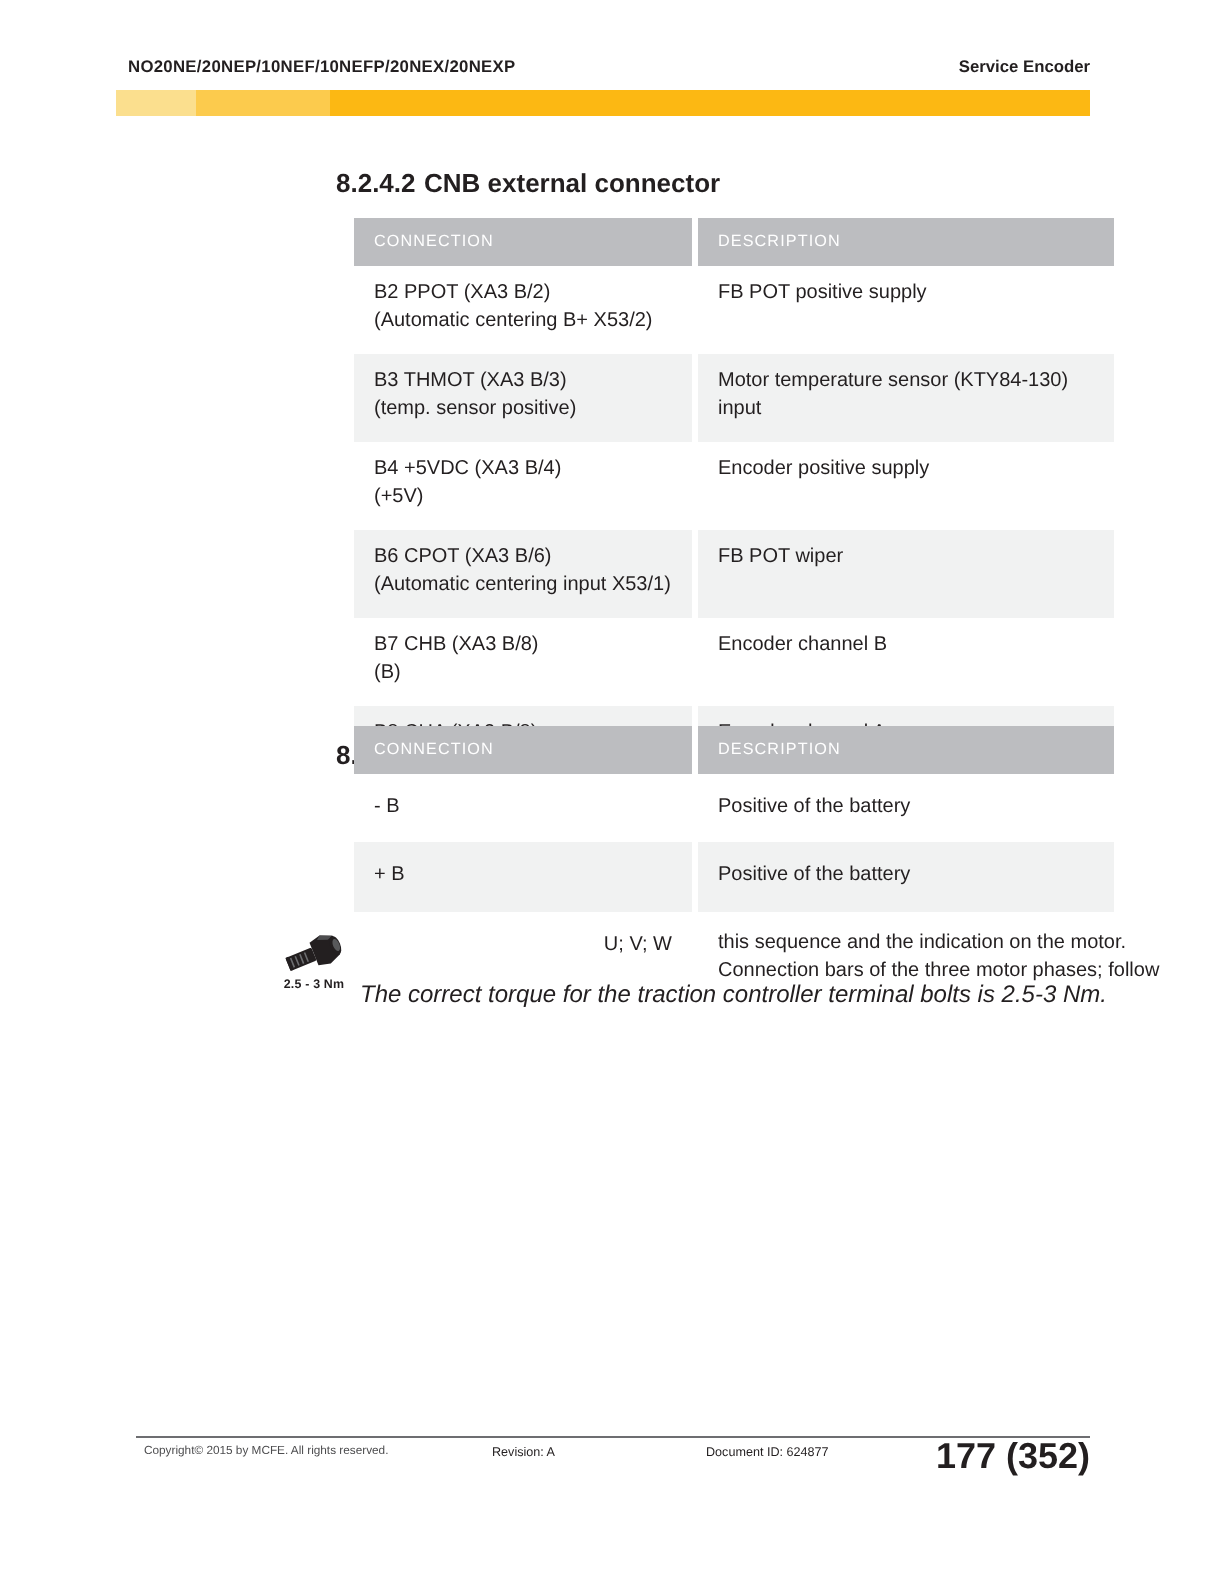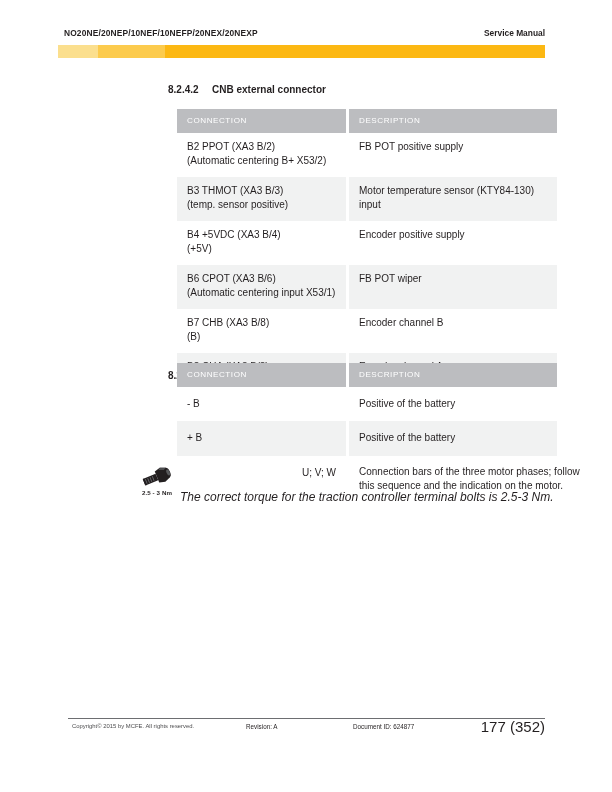--- a/index.html
+++ b/index.html
@@ -58,21 +58,21 @@
     height: 13px;
     display: flex;
   }
   .header-rule .seg-a { width: 40px; background: #fbdf8e; }
   .header-rule .seg-b { width: 67px; background: #fccb4d; }
   .header-rule .seg-c { flex: 1; background: #fcb813; }
 
   
   .section-heading {
     position: absolute;
-    font-size: 10px;
+    font-size: 13px;
     font-weight: bold;
     color: #231f20;
     white-space: nowrap;
   }
   .section-heading .num {
     display: inline-block;
     width: 44px;
   }
 
   
@@ -190,35 +190,35 @@
     left: 285px;
     top: 5px;
     font-size: 6.3px;
     color: #231f20;
     white-space: nowrap;
   }
   .footer-page {
     position: absolute;
     right: 0;
     top: 0px;
-    font-size: 15px;
-    font-weight: normal;
+    font-size: 18px;
+    font-weight: bold;
     color: #231f20;
     white-space: nowrap;
     margin-left: 20px;
   }
 </style>
 </head>
 <body>
 
 <div class="page">
 
   <div class="doc-header">
     <div class="model">NO20NE/20NEP/10NEF/10NEFP/20NEX/20NEXP</div>
-    <div class="manual">Service Manual</div>
+    <div class="manual">Service Encoder</div>
   </div>
   <div class="header-rule">
     <div class="seg-a"></div>
     <div class="seg-b"></div>
     <div class="seg-c"></div>
   </div>
 
   <div class="section-heading" style="left:168px; top:84px;">
     <span class="num">8.2.4.2</span><span>CNB external connector</span>
   </div>
@@ -307,22 +307,22 @@
     <div class="tbl-row row-odd">
       <div class="cell c-conn" style="padding-top:10px;padding-bottom:10px;">+ B</div>
       <div class="cell gap"></div>
       <div class="cell c-desc" style="padding-top:10px;padding-bottom:10px;">Positive of the battery</div>
     </div>
 
     <div class="tbl-row row-even">
       <div class="cell c-conn" style="padding-top:10px;padding-bottom:10px;text-align:right;">U; V; W</div>
       <div class="cell gap"></div>
       <div class="cell c-desc" style="padding-top:9px;padding-bottom:9px;">
+        <span class="line">this sequence and the indication on the motor.</span>
         <span class="line">Connection bars of the three motor phases; follow</span>
-        <span class="line">this sequence and the indication on the motor.</span>
       </div>
     </div>
   </div>
 
   <div class="torque-note">
     <div class="torque-icon-wrap">
       <svg class="torque-icon" viewBox="0 0 68 44" aria-hidden="true">
         <g transform="rotate(-22 34 22)">
           <rect x="6" y="15" width="28" height="14" rx="1.5" fill="#231f20"></rect>
           <rect x="6" y="15" width="3" height="14" fill="#231f20"></rect>

